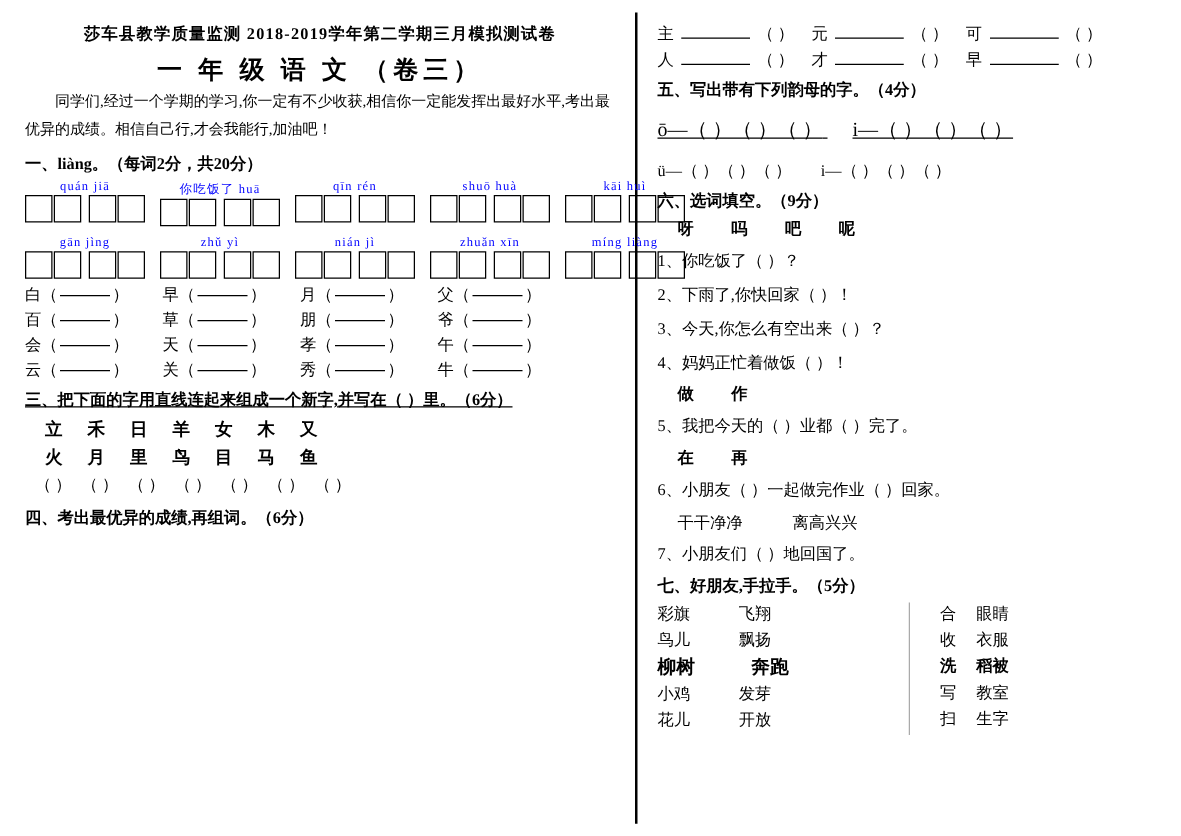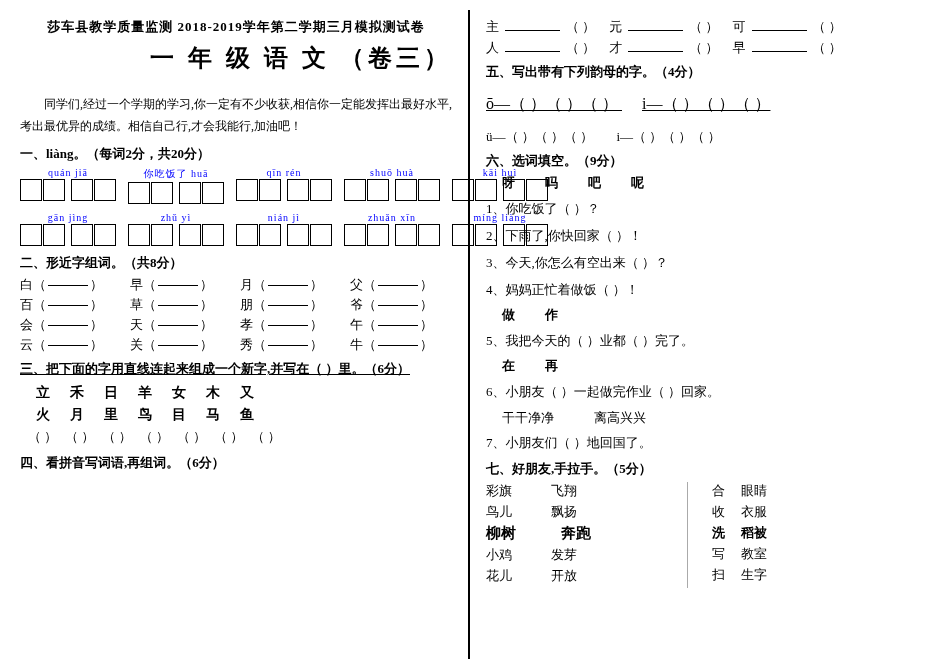--- a/index.html
+++ b/index.html
@@ -11,40 +11,40 @@
       width: 945px;
       min-height: 669px;
     }
     .page-container {
       display: flex;
       width: 945px;
       min-height: 669px;
       padding: 10px 0;
     }
     .left-panel {
-      width: 470px;
+      width: 510px;
       padding: 8px 16px 8px 20px;
       border-right: 2px solid #000;
     }
     .right-panel {
       width: 435px;
       padding: 8px 16px 8px 16px;
     }
     .paper-title {
       text-align: center;
       font-size: 13px;
       font-weight: bold;
       margin-bottom: 6px;
       letter-spacing: 1px;
     }
     .grade-title {
-      text-align: right;
-      font-size: 24px;
-      font-weight: bold;
-      margin-bottom: 20px;
+      text-align: center;
+      font-size: 20px;
+      font-weight: bold;
+      margin-bottom: 2px;
       letter-spacing: 4px;
     }
     .intro-text {
       font-size: 12px;
       line-height: 1.8;
       margin-bottom: 8px;
       text-indent: 2em;
     }
     .section-title {
       font-size: 13px;
@@ -272,21 +272,20 @@
             <div class="char-box"></div>
             <div class="char-box"></div>
             <div style="width:4px"></div>
             <div class="char-box"></div>
             <div class="char-box"></div>
           </div>
         </div>
       </div>
     </div>
 
-    <div class="section-title" style="margin-top:8px;">二、形近字组词。（共8分）</div>
     <div class="similar-chars">
       <div class="similar-row">
         <span class="similar-item">白（<span class="blank-line"></span>）</span>
         <span class="similar-item">早（<span class="blank-line"></span>）</span>
         <span class="similar-item">月（<span class="blank-line"></span>）</span>
         <span class="similar-item">父（<span class="blank-line"></span>）</span>
       </div>
       <div class="similar-row">
         <span class="similar-item">百（<span class="blank-line"></span>）</span>
         <span class="similar-item">草（<span class="blank-line"></span>）</span>
@@ -330,21 +329,21 @@
       <span>（  ）</span>
       <span>（  ）</span>
       <span>（  ）</span>
       <span>（  ）</span>
       <span>（  ）</span>
       <span>（  ）</span>
       <span>（  ）</span>
     </div>
 
     <div class="section4">
-      <div class="section-title">四、看拼音写词语,再组词。（6分）</div>
+      <div class="section-title">四、考出最优异的成绩,再组词。（6分）</div>
     </div>
   </div>
 
   <div class="right-panel">
 
     <div class="right-fill-rows">
       <div class="right-fill-row">
         <span>主</span>
         <span class="underline-long"></span>
         <span>（  ）</span>

